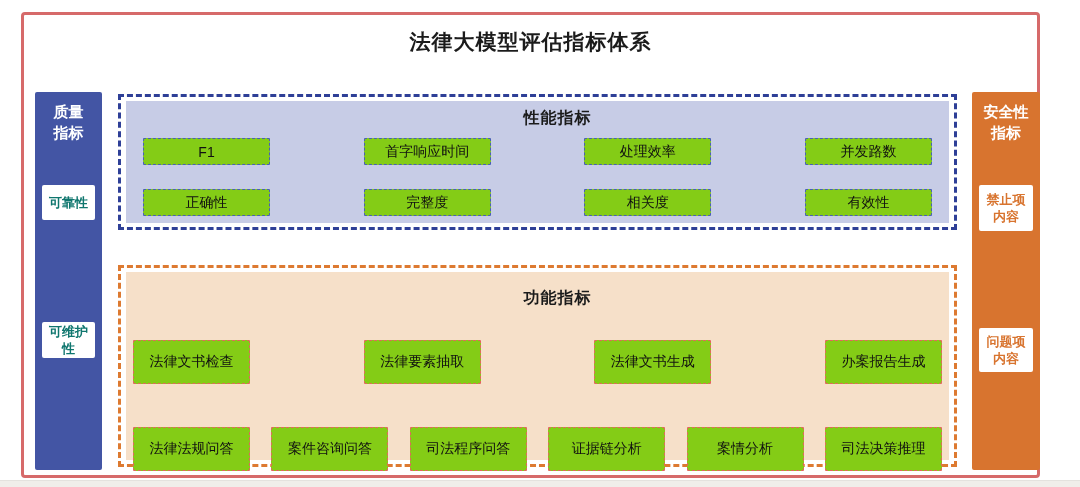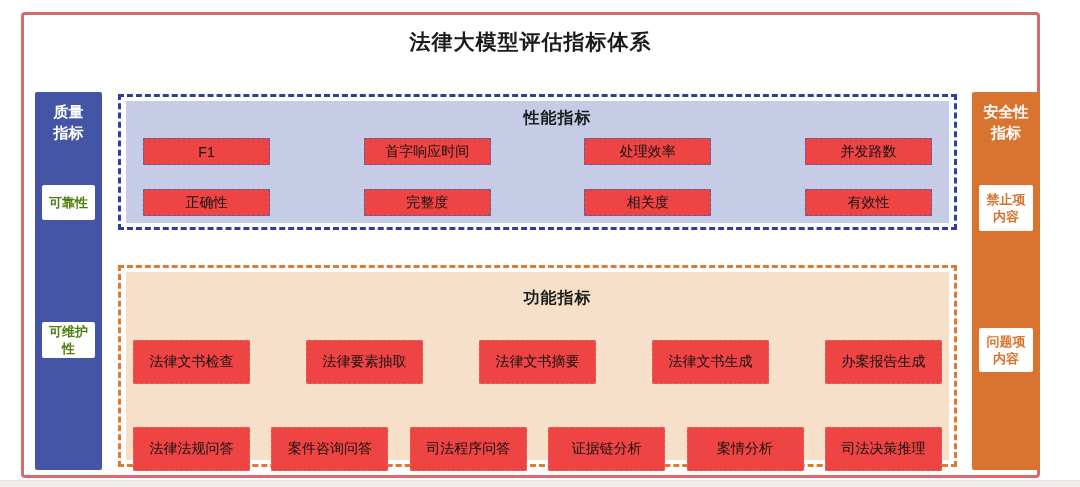--- a/index.html
+++ b/index.html
@@ -44,21 +44,21 @@
     white-space: pre-line;
   }
   .side-box {
     position: absolute; left: 7px; right: 7px;
     background: #ffffff; border-radius: 2px;
     display: flex; align-items: center; justify-content: center;
     text-align: center;
     font-weight: bold; font-size: 13px; line-height: 17px;
     white-space: pre-line;
   }
-  .side-bar.left  .side-box { color: #4d7c0f; text-align: center; }
+  .side-bar.left  .side-box { color: #0f766e; text-align: center; }
   .side-bar.right .side-box { color: #d8742f; text-align: center; }
   .side-box.q1 { top: 93px;  height: 35px; }
   .side-box.q2 { top: 230px; height: 36px; }
   .side-box.s1 { top: 93px;  height: 46px; }
   .side-box.s2 { top: 236px; height: 44px; }
   
   .section {
     position: absolute; left: 94px; width: 839px;
   }
   .section.performance { top: 79px;  height: 136px; border: 3px dashed #2e3f97; }
@@ -77,21 +77,21 @@
   .performance .section-title { padding-top: 7px; }
   .functional  .section-title { padding-top: 16px; }
   .box-row {
     display: flex; justify-content: space-between;
   }
   .performance .box-row { padding: 0 17px; margin-top: 24px; }
   .performance .box-row.first { margin-top: 9px; }
   .functional  .box-row { padding: 16px 7px; margin-top: 11px; }
   .functional  .box-row.first { margin-top: 15px; }
   .metric-box {
-    background: #ef4444;
+    background: #84cc16;
     display: flex; align-items: center; justify-content: center;
     font-size: 14px; color: #111111;
     border-radius: 1px;
   }
   .performance .metric-box {
     width: 127px; height: 27px;
     border: 1.5px dashed #4a60b5;
   }
   .functional .metric-box {
     width: 117px; height: 44px;
@@ -138,21 +138,20 @@
       </div>
     </div>
   </div>
 
   <div class="section functional">
     <div class="section-fill">
       <div class="section-title">功能指标</div>
       <div class="box-row first">
         <div class="metric-box">法律文书检查</div>
         <div class="metric-box">法律要素抽取</div>
-        <div class="metric-box">法律文书摘要</div>
         <div class="metric-box">法律文书生成</div>
         <div class="metric-box">办案报告生成</div>
       </div>
       <div class="box-row">
         <div class="metric-box">法律法规问答</div>
         <div class="metric-box">案件咨询问答</div>
         <div class="metric-box">司法程序问答</div>
         <div class="metric-box">证据链分析</div>
         <div class="metric-box">案情分析</div>
         <div class="metric-box">司法决策推理</div>

